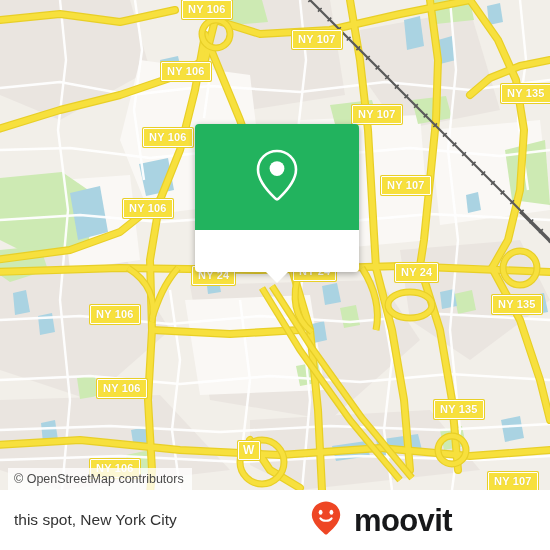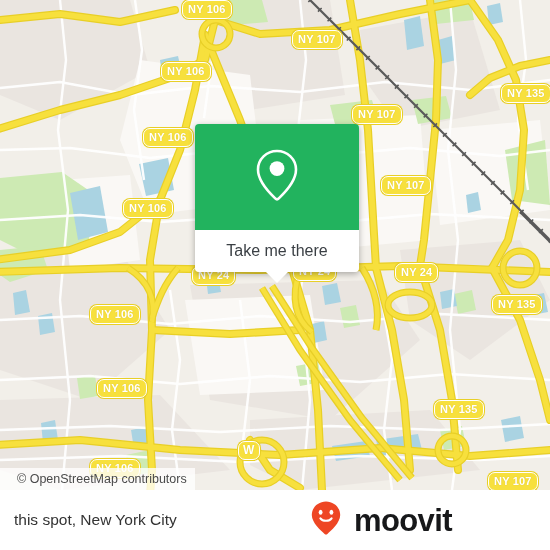--- a/index.html
+++ b/index.html
@@ -38,21 +38,21 @@
     position: absolute;
     background: #f7e03d;
     border: 1.5px solid #ffffff;
     box-shadow: 0 0 0 1px #e8cf27;
     color: #ffffff;
     font-family: "Liberation Sans", sans-serif;
     font-weight: bold;
     font-size: 11px;
     line-height: 14px;
     padding: 1px 5px 2px 5px;
-    border-radius: 7px;
+    border-radius: 1px;
     white-space: nowrap;
     letter-spacing: 0.2px;
     text-shadow: 0 0 1px rgba(190,160,10,0.5);
   }
   .shield.sq {
     padding: 1px 4px 2px 4px;
     font-size: 12px;
   }
 
   
@@ -96,27 +96,27 @@
     width: 0;
     height: 0;
     border-left: 11px solid transparent;
     border-right: 11px solid transparent;
     border-top: 11px solid #ffffff;
   }
 
   
   #attribution {
     position: absolute;
-    left: 0;
+    left: 8px;
     bottom: 0;
     background: rgba(255,255,255,0.78);
     color: #4a4a4a;
     font-size: 12.5px;
     line-height: 20px;
-    padding: 1px 8px 1px 17px;
+    padding: 1px 8px 1px 6px;
     font-family: "Liberation Sans", sans-serif;
     white-space: nowrap;
   }
 
   
   #footer {
     position: absolute;
     left: 0;
     top: 490px;
     width: 466px;
@@ -344,21 +344,20 @@
     <div id="popup">
       <div id="popup-top">
         <span>
           <svg width="46" height="56" viewBox="0 0 46 56" fill="none" xmlns="http://www.w3.org/2000/svg">
             <path d="M23 4 C12.5 4 4 12.3 4 22.6 C4 33.8 16 46.5 21.2 51.4 C22.2 52.4 23.8 52.4 24.8 51.4 C30 46.5 42 33.8 42 22.6 C42 12.3 33.5 4 23 4 Z" stroke="#ffffff" stroke-width="2.6" fill="none"></path>
             <circle cx="23" cy="21.6" r="7.4" fill="#ffffff"></circle>
           </svg>
         </span>
       </div>
       <div id="popup-bottom">
-        <span id="popup-label">Take me there</span>
         <div id="popup-tail"></div>
       </div>
     </div>
 
     <div id="attribution">© OpenStreetMap contributors</div>
 
   </div>
 
   <div id="footer">
     <div id="footer-title">this spot, New York City</div>

